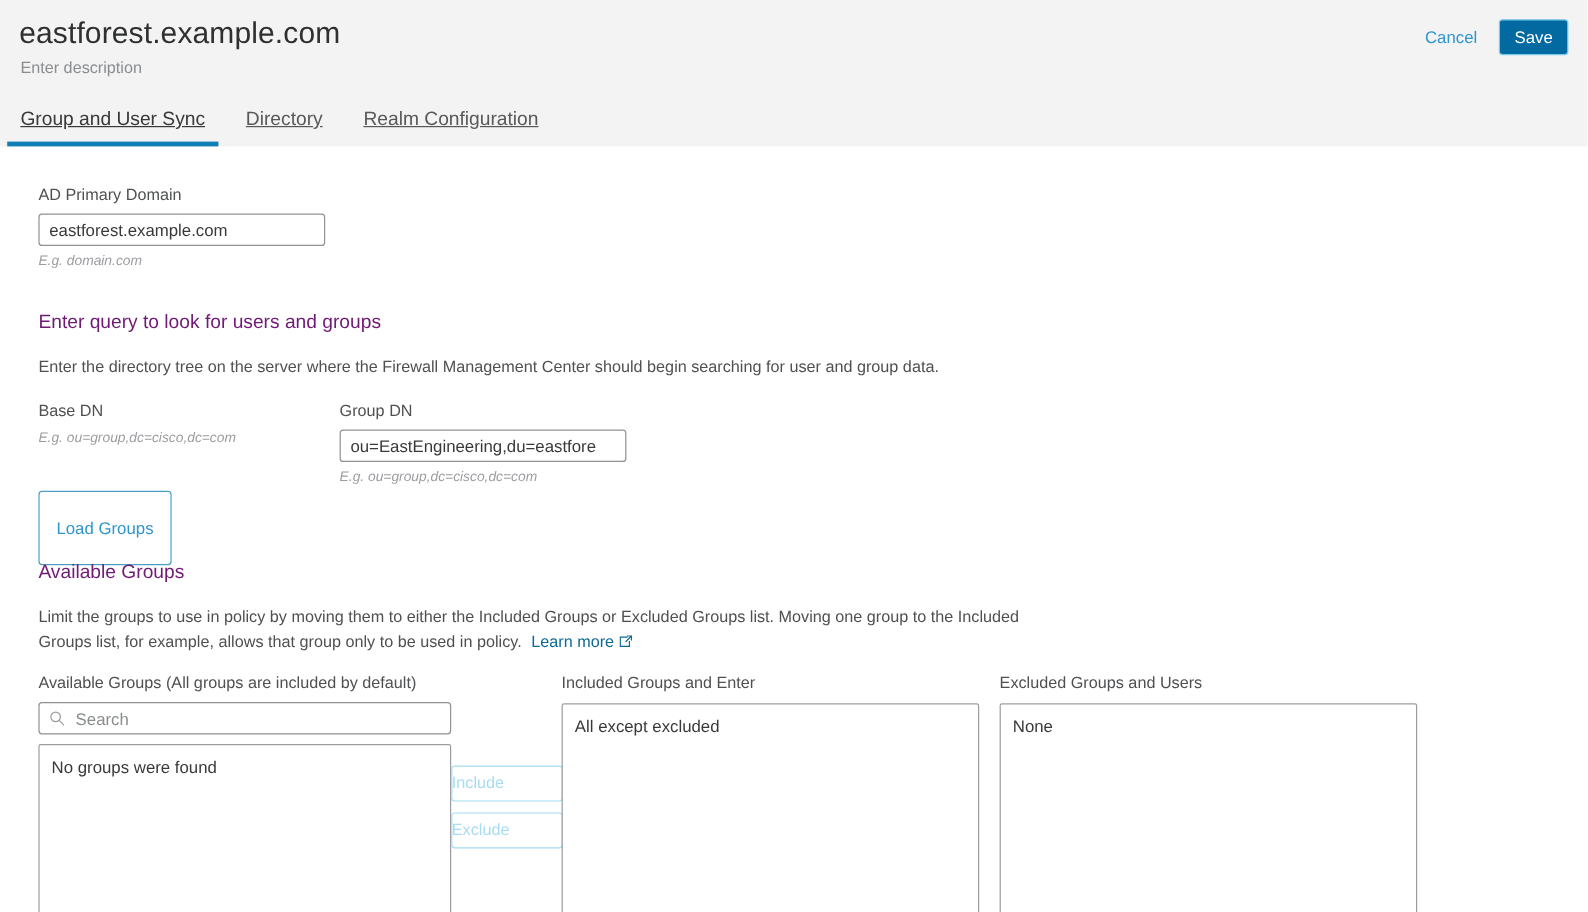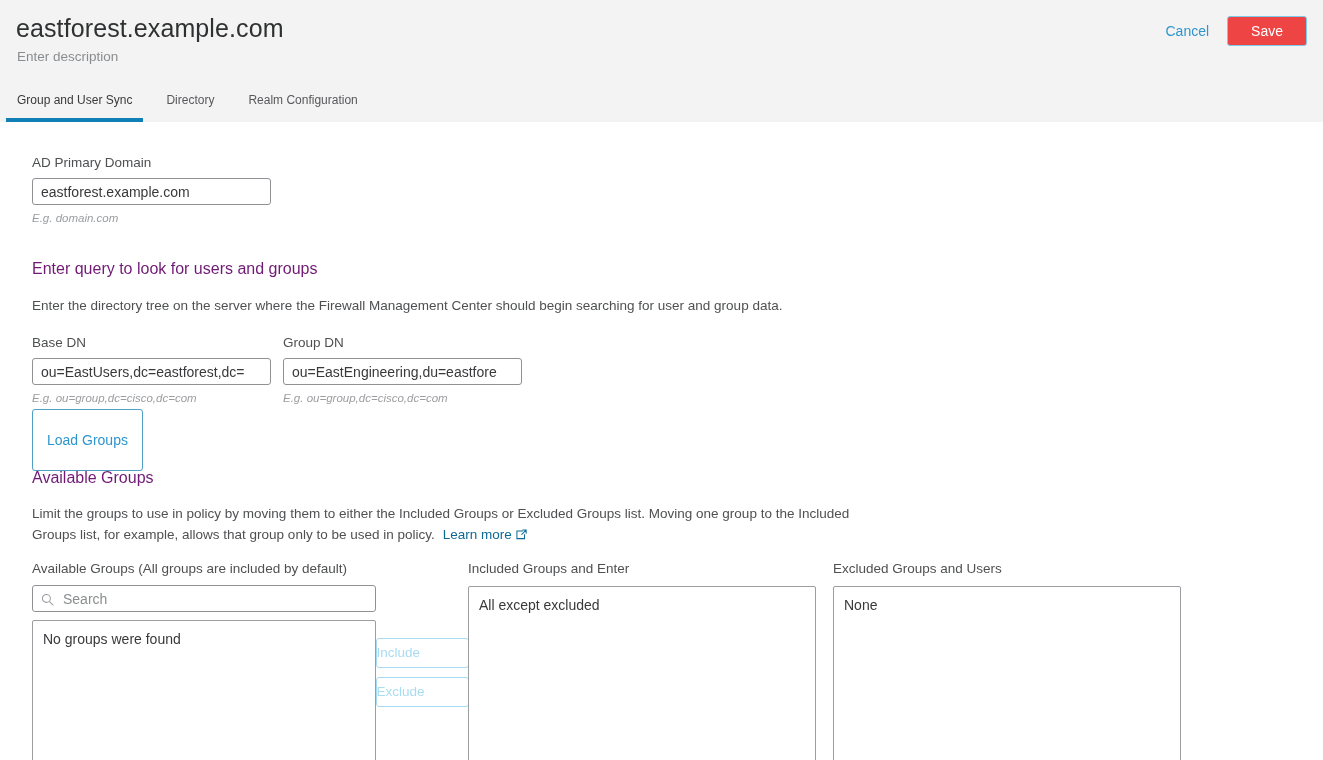--- a/index.html
+++ b/index.html
@@ -53,49 +53,50 @@
     background: none;
     border: none;
     color: #2e95cd;
     font-family: inherit;
     font-size: 14px;
     padding: 4px 2px;
     cursor: pointer;
     line-height: 18px;
   }
   .btn-save {
-    background: #ef4444;
+    background: #0369a1;
     border: 1px solid #7dcaeb;
     color: #ffffff;
     font-family: inherit;
     font-size: 14px;
     border-radius: 3px;
-    padding: 5px 23px;
+    padding: 5px 12px;
     cursor: default;
     line-height: 18px;
     text-align: center;
   }
 
   
   .tabbar {
     position: absolute;
     left: 0;
     bottom: 0;
     display: flex;
     align-items: flex-end;
     height: 44px;
   }
   .tab {
     position: relative;
-    font-size: 12px;
+    font-size: 16px;
     color: #58585b;
     padding: 0 17px 13px 17px;
     cursor: pointer;
     line-height: 18px;
     white-space: nowrap;
+    text-decoration: underline;
   }
   .tab.active { color: #39393b; }
   .tab.active::after {
     content: "";
     position: absolute;
     left: 6px;
     right: 6px;
     bottom: 0;
     height: 4px;
     background: #0f7fb5;
@@ -292,21 +293,20 @@
   </div>
 
   <div class="sec-query">
     <div class="section-title">Enter query to look for users and groups</div>
     <div class="section-text">Enter the directory tree on the server where the Firewall Management Center should begin searching for user and group data.</div>
   </div>
 
   <div class="dn-row">
     <div class="dn-col">
       <div class="field-label">Base DN</div>
-      <input class="txtinput" type="text" value="ou=EastUsers,dc=eastforest,dc=" style="">
       <div class="hint">E.g. ou=group,dc=cisco,dc=com</div>
     </div>
     <div class="dn-col second">
       <div class="field-label">Group DN</div>
       <input class="txtinput" type="text" value="ou=EastEngineering,du=eastfore" style="">
       <div class="hint">E.g. ou=group,dc=cisco,dc=com</div>
     </div>
   </div>
 
   <div class="load-groups-wrap">

